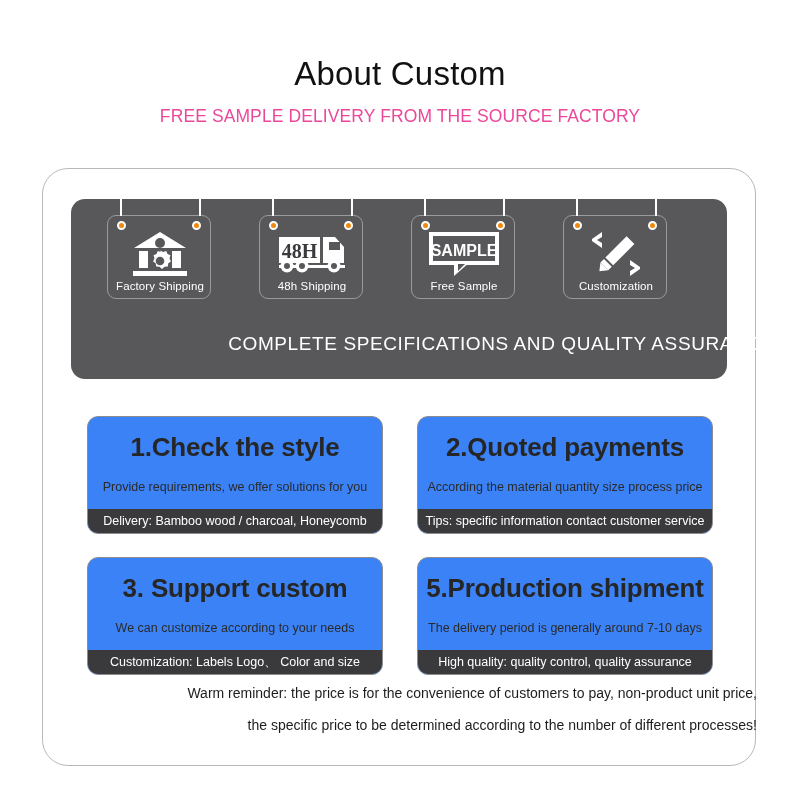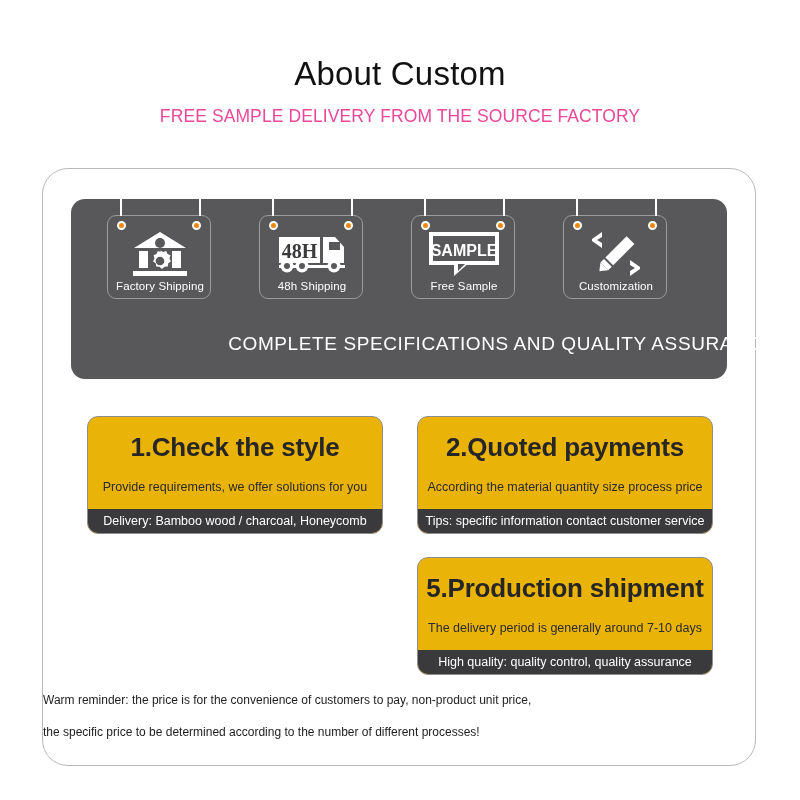--- a/index.html
+++ b/index.html
@@ -126,21 +126,21 @@
     color: #ffffff;
     font-size: 19px;
     letter-spacing: 0.6px;
   }
 
   
   .step-card {
     position: absolute;
     width: 296px;
     height: 118px;
-    background: #eab308;
+    background: #3b82f6;
     border: 1.5px solid #8d8d8f;
     border-radius: 11px;
     box-sizing: border-box;
     overflow: hidden;
   }
   .step-title {
     position: absolute;
     top: 15px;
     left: 0;
     width: 100%;
@@ -174,24 +174,23 @@
     align-items: center;
     justify-content: center;
     white-space: nowrap;
   }
 
   
   .footer-note {
     position: absolute;
     left: 0;
     width: 714px;
-    text-align: left;
-    font-size: 12px;
+    text-align: right;
+    font-size: 14px;
     color: #1d1d1d;
-    margin-top: 8px;
   }
   .footer-line-1 { top: 516px; }
   .footer-line-2 { top: 548px; }
 </style>
 </head>
 <body>
 
 <div class="header">
   <h1 class="page-title">About Custom</h1>
   <div class="page-subtitle">FREE SAMPLE DELIVERY FROM THE SOURCE FACTORY</div>
@@ -286,20 +285,25 @@
     <div class="step-desc">Provide requirements, we offer solutions for you</div>
     <div class="step-footer">Delivery: Bamboo wood / charcoal, Honeycomb</div>
   </div>
 
   <div class="step-card" style="left:374px; top:247px;">
     <div class="step-title">2.Quoted payments</div>
     <div class="step-desc">According the material quantity size process price</div>
     <div class="step-footer">Tips: specific information contact customer service</div>
   </div>
 
+  <div class="step-card" style="left:44px; top:388px;">
+    <div class="step-title">3. Support custom</div>
+    <div class="step-desc">We can customize according to your needs</div>
+    <div class="step-footer">Customization: Labels Logo、  Color and size</div>
+  </div>
 
   <div class="step-card" style="left:374px; top:388px;">
     <div class="step-title">5.Production shipment</div>
     <div class="step-desc">The delivery period is generally around 7-10 days</div>
     <div class="step-footer">High quality: quality control, quality assurance</div>
   </div>
 
   <div class="footer-note footer-line-1">Warm reminder: the price is for the convenience of customers to pay, non-product unit price,</div>
   <div class="footer-note footer-line-2">the specific price to be determined according to the number of different processes!</div>
 

